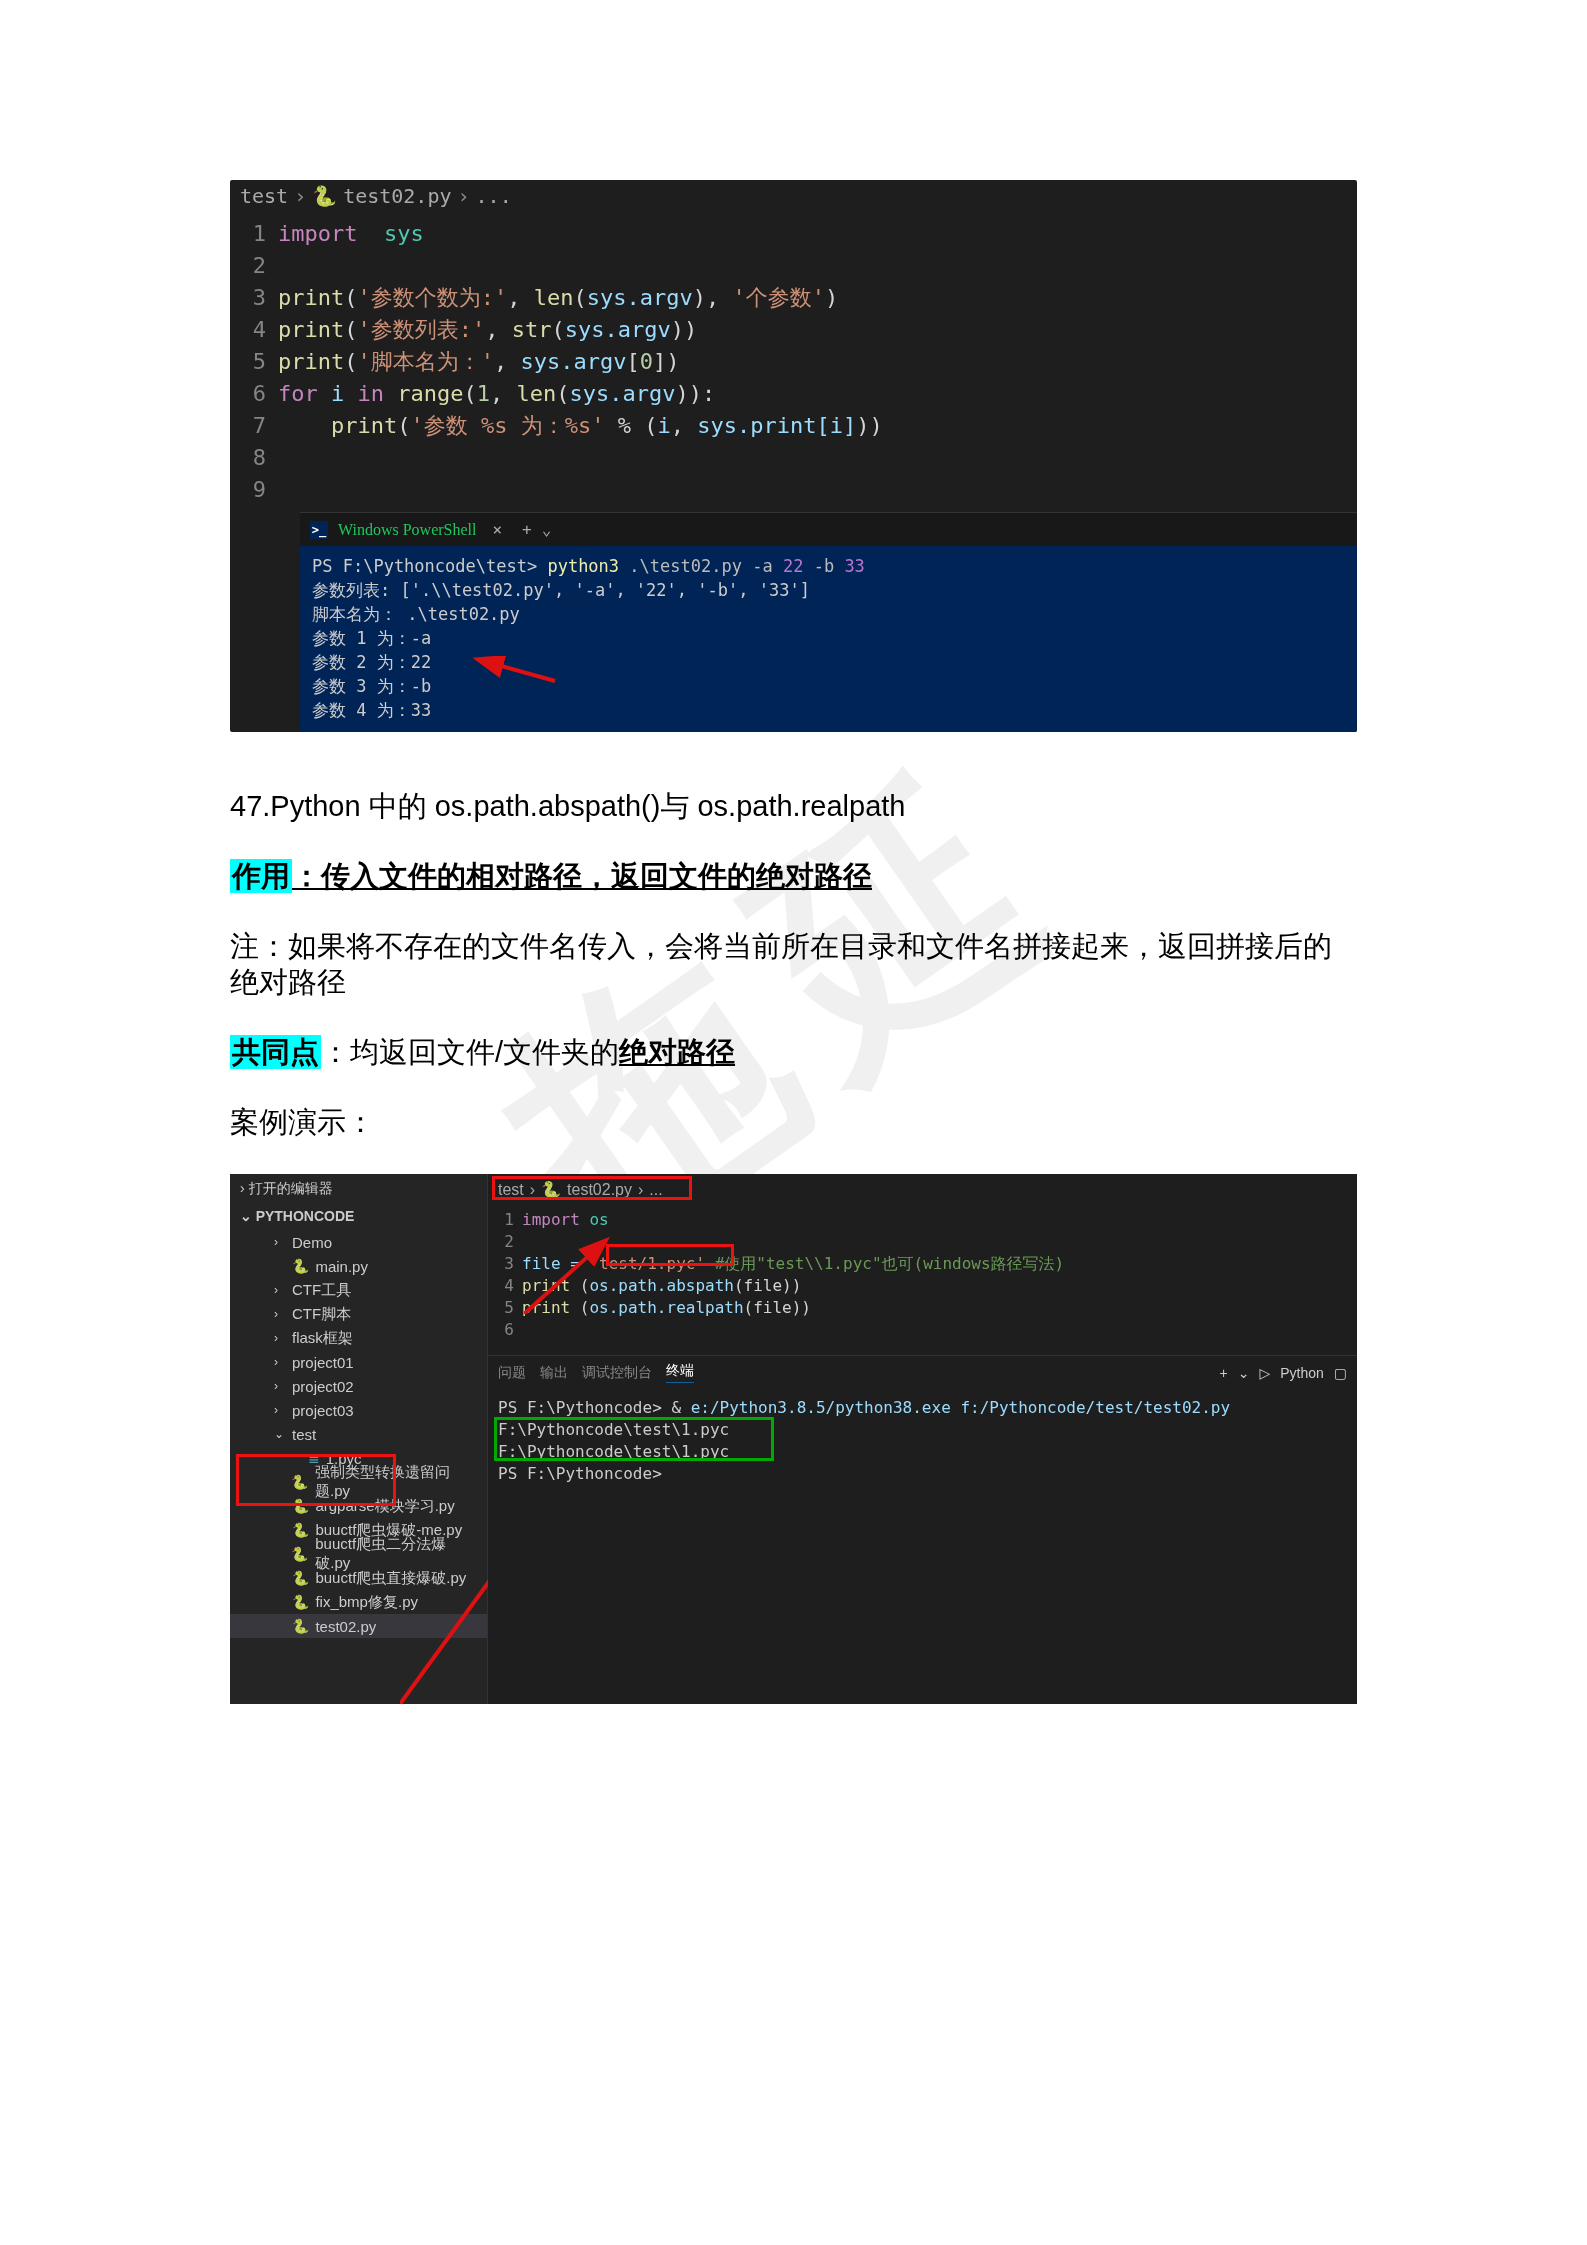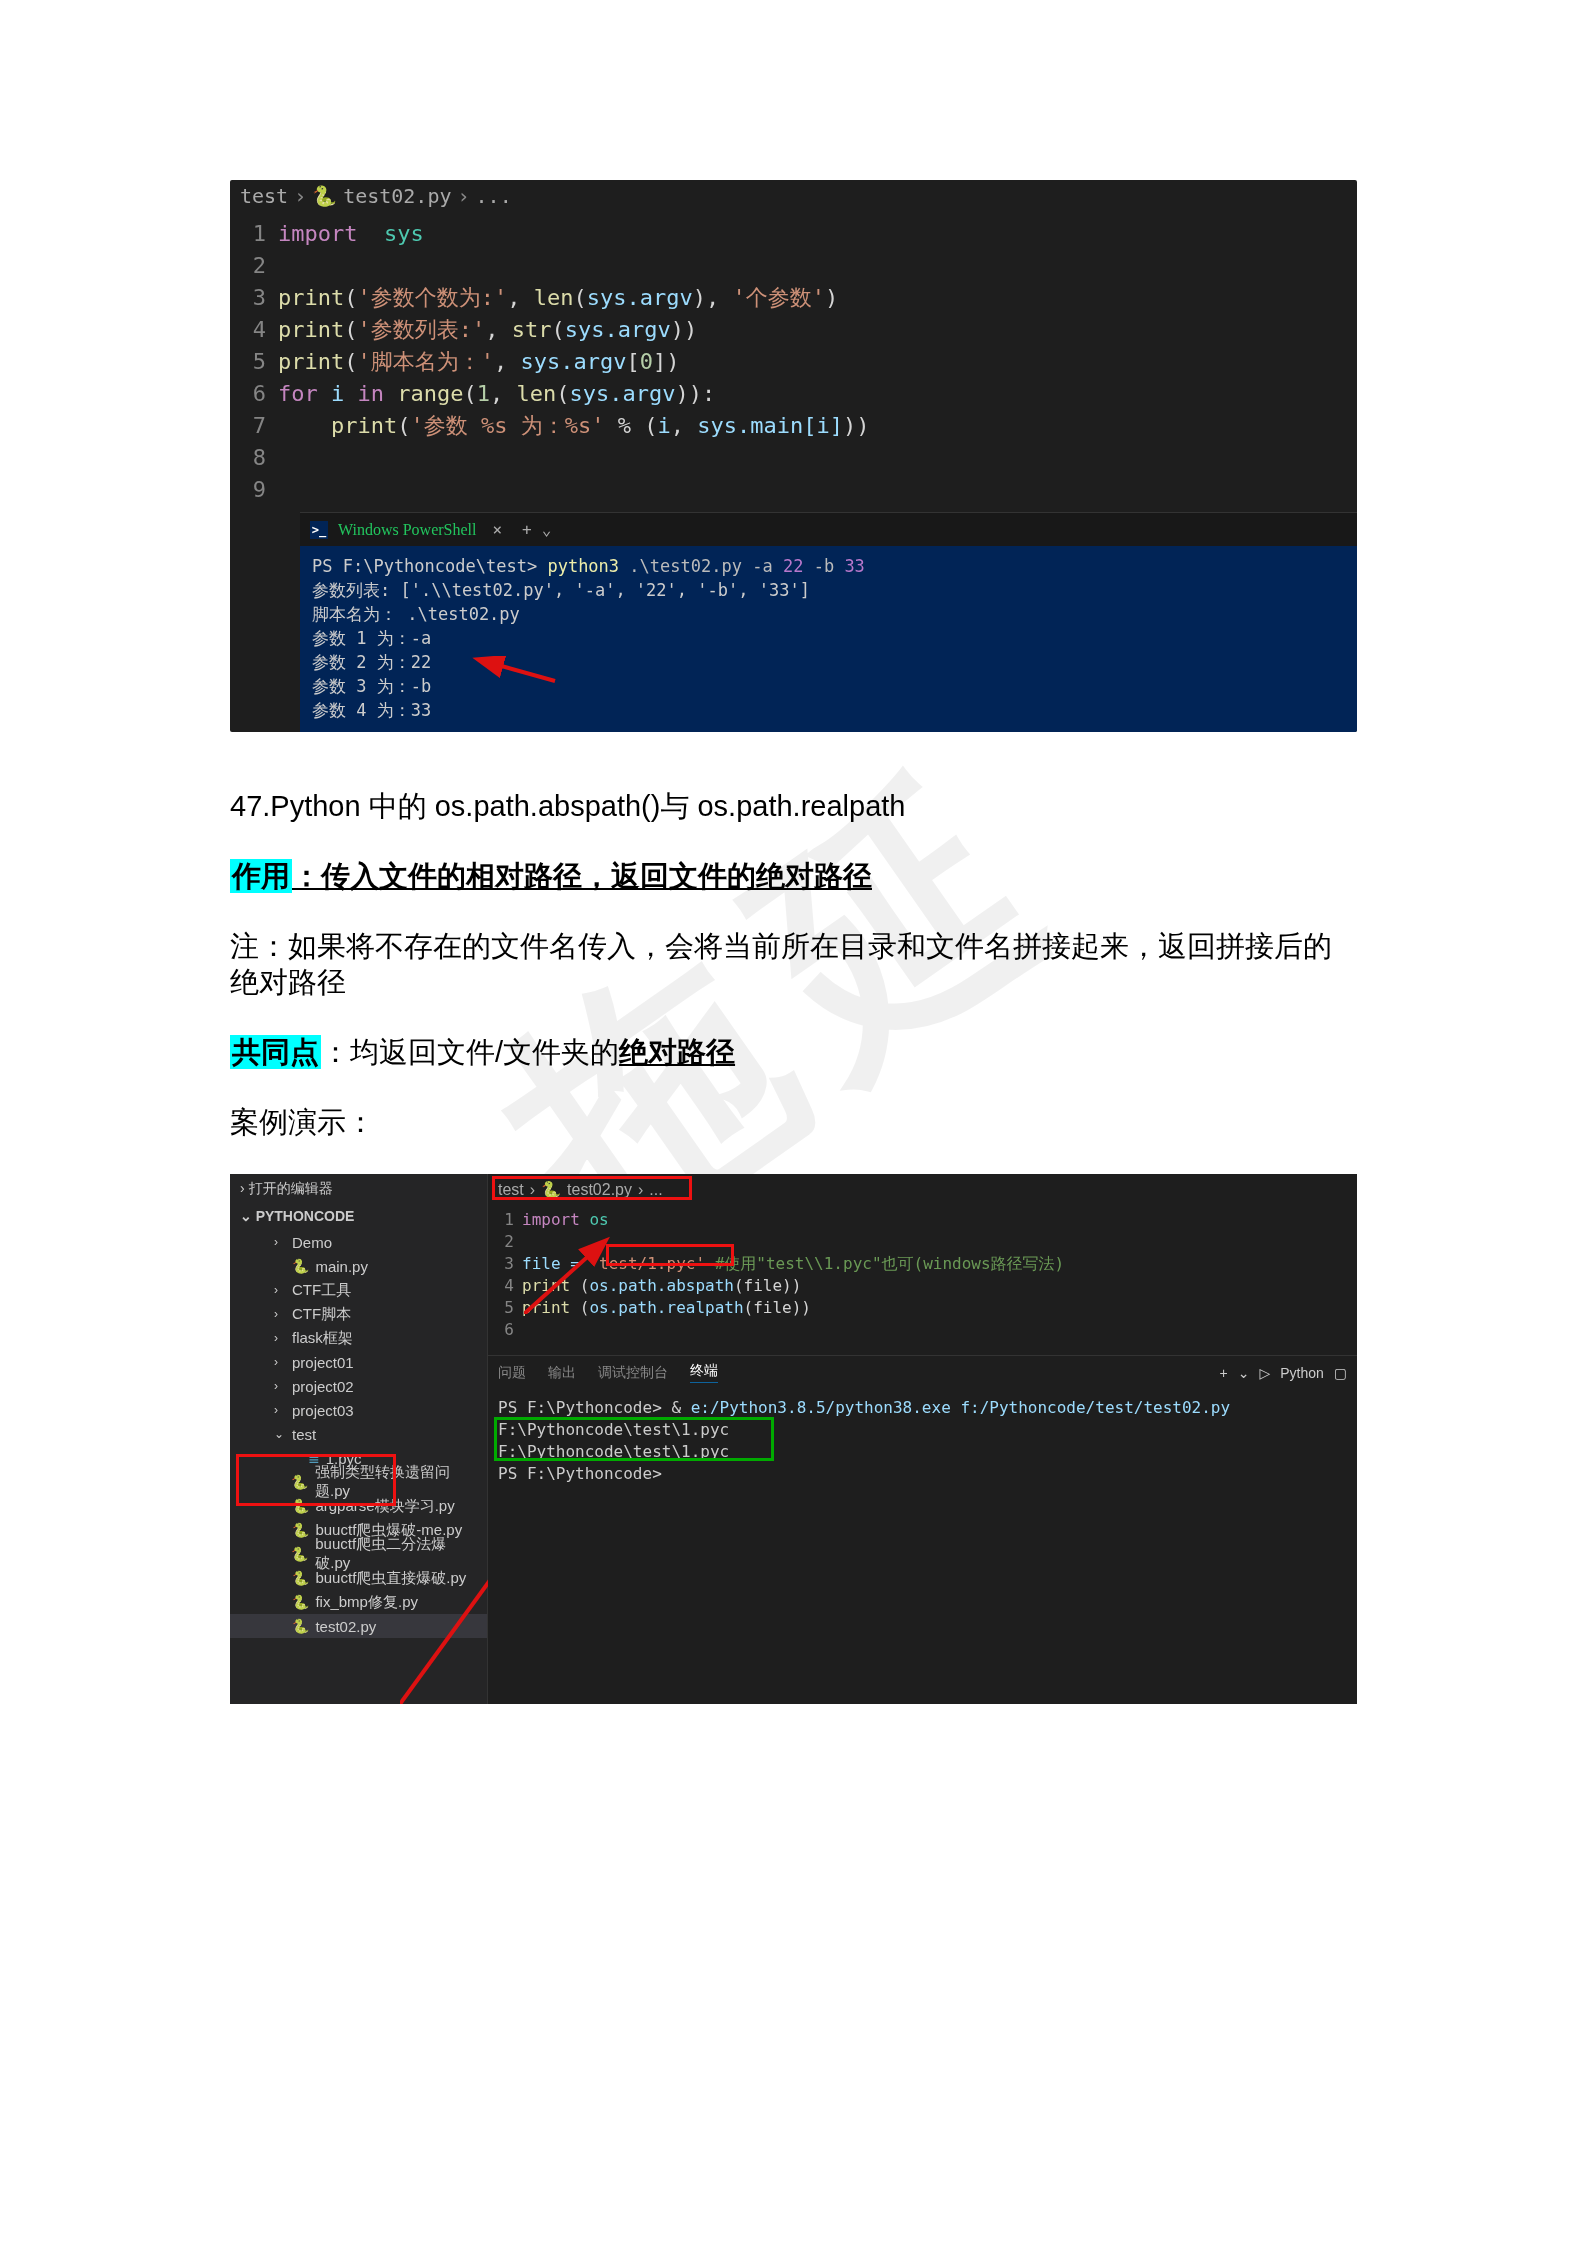--- a/index.html
+++ b/index.html
@@ -157,21 +157,21 @@
   .redbox2 { border:3px solid #e11; position:absolute; left:4px; top:2px; width:200px; height:24px; pointer-events:none;}
   .code2 { display:flex; background:#1e1e1e; font-family:Consolas,monospace; font-size:16px; }
   .gutter2 { width:34px; text-align:right; color:#858585; padding:4px 8px 4px 0; }
   .gutter2 div { height:22px; line-height:22px;}
   .lines2 { padding:4px 0; }
   .lines2 div { height:22px; line-height:22px; white-space:pre;}
   .cmnt { color:#6a9955; }
   .redbox3 { border:3px solid #e11; position:absolute; left:118px; top:70px; width:128px; height:22px; pointer-events:none;}
   .panel-tabs {
     display:flex; border-top:1px solid #333; background:#1e1e1e;
-    padding: 6px 10px; gap:22px; font-size:14px; color:#888; align-items:center;
+    padding: 6px 10px; gap:14px; font-size:14px; color:#888; align-items:center;
     margin-top: 10px;
   }
   .panel-tabs .active { color:#fff; border-bottom:1px solid #0e639c; padding-bottom:2px;}
   .panel-tabs .spacer { flex:1; }
   .panel-tabs .right { color:#ccc; display:flex; align-items:center; gap:10px;}
   .term2 {
     background:#1e1e1e; padding:8px 10px; font-family:Consolas,monospace; font-size:16px; line-height:22px; color:#ccc;
     position:relative;
   }
   .greenbox { border:3px solid #0a0; position:absolute; left:6px; top:28px; width:280px; height:44px; pointer-events:none;}
@@ -207,21 +207,21 @@
           <div>8</div>
         <div>9</div>
       </div>
       <div class="lines">
         <div><span class="kw">import</span><span class="mod">  sys</span></div>
         <div> </div>
         <div><span class="fn">print</span><span class="pun">(</span><span class="str">'参数个数为:'</span><span class="pun">, </span><span class="fn">len</span><span class="pun">(</span><span class="var">sys.argv</span><span class="pun">), </span><span class="str">'个参数'</span><span class="pun">)</span></div>
         <div><span class="fn">print</span><span class="pun">(</span><span class="str">'参数列表:'</span><span class="pun">, </span><span class="fn">str</span><span class="pun">(</span><span class="var">sys.argv</span><span class="pun">))</span></div>
         <div><span class="fn">print</span><span class="pun">(</span><span class="str">'脚本名为：'</span><span class="pun">, </span><span class="var">sys.argv</span><span class="pun">[</span><span class="num">0</span><span class="pun">])</span></div>
         <div><span class="kw">for</span><span class="pun"> </span><span class="var">i</span><span class="pun"> </span><span class="kw">in</span><span class="pun"> </span><span class="fn">range</span><span class="pun">(</span><span class="num">1</span><span class="pun">, </span><span class="fn">len</span><span class="pun">(</span><span class="var">sys.argv</span><span class="pun">)):</span></div>
-        <div>    <span class="fn">print</span><span class="pun">(</span><span class="str">'参数 %s 为：%s'</span><span class="pun"> % </span><span class="pun">(</span><span class="var">i</span><span class="pun">, </span><span class="var">sys.main[i]</span><span class="pun">))</span></div>
+        <div>    <span class="fn">print</span><span class="pun">(</span><span class="str">'参数 %s 为：%s'</span><span class="pun"> % </span><span class="pun">(</span><span class="var">i</span><span class="pun">, </span><span class="var">sys.print[i]</span><span class="pun">))</span></div>
         <div> </div>
         <div> </div>
       </div>
     </div>
     <div class="terminal-tab">
       <span class="psicon">&gt;_</span>
       <span class="tabtitle">Windows PowerShell</span>
       <span class="close">×</span>
       <span class="plus">+</span>
       <span class="chev2">⌄</span>

